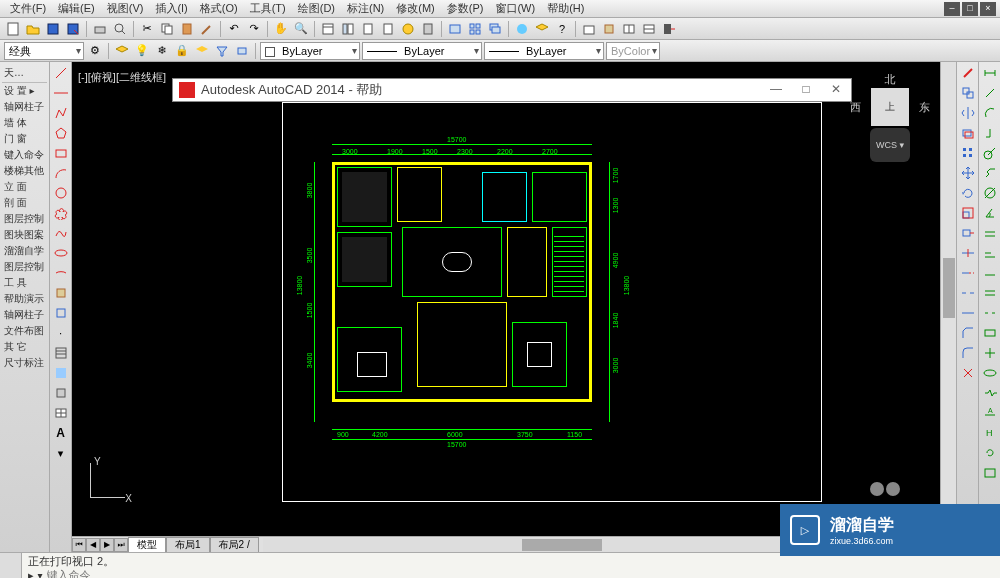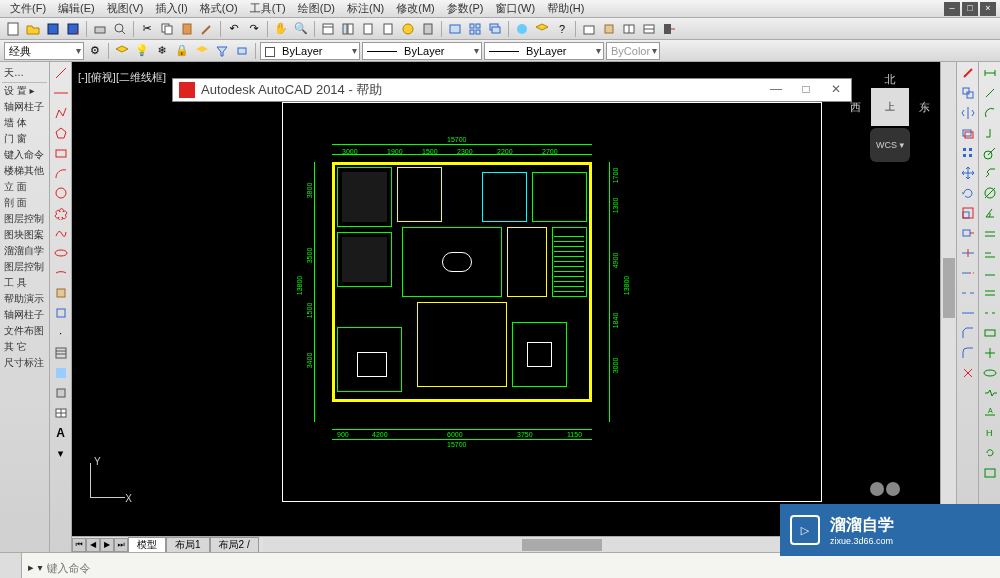--- a/index.html
+++ b/index.html
@@ -774,20 +774,21 @@
         <svg width="14" height="14">
           <rect x="2" y="3" width="10" height="8" fill="none" stroke="#080"></rect>
         </svg>
       </span>
   </div>
 </div>
 
 <div class="cmdline-wrap">
   <div class="cmd-toggle"></div>
   <div class="cmdline">
+    <div>正在打印视口 2。</div>
     <div class="prompt">
       <span>▸</span>
       <span style="font-size:10px">▾</span>
       <input type="text" placeholder="键入命令" style="">
     </div>
   </div>
 </div>
 
 <div class="watermark">
   <div class="play">▷</div>

